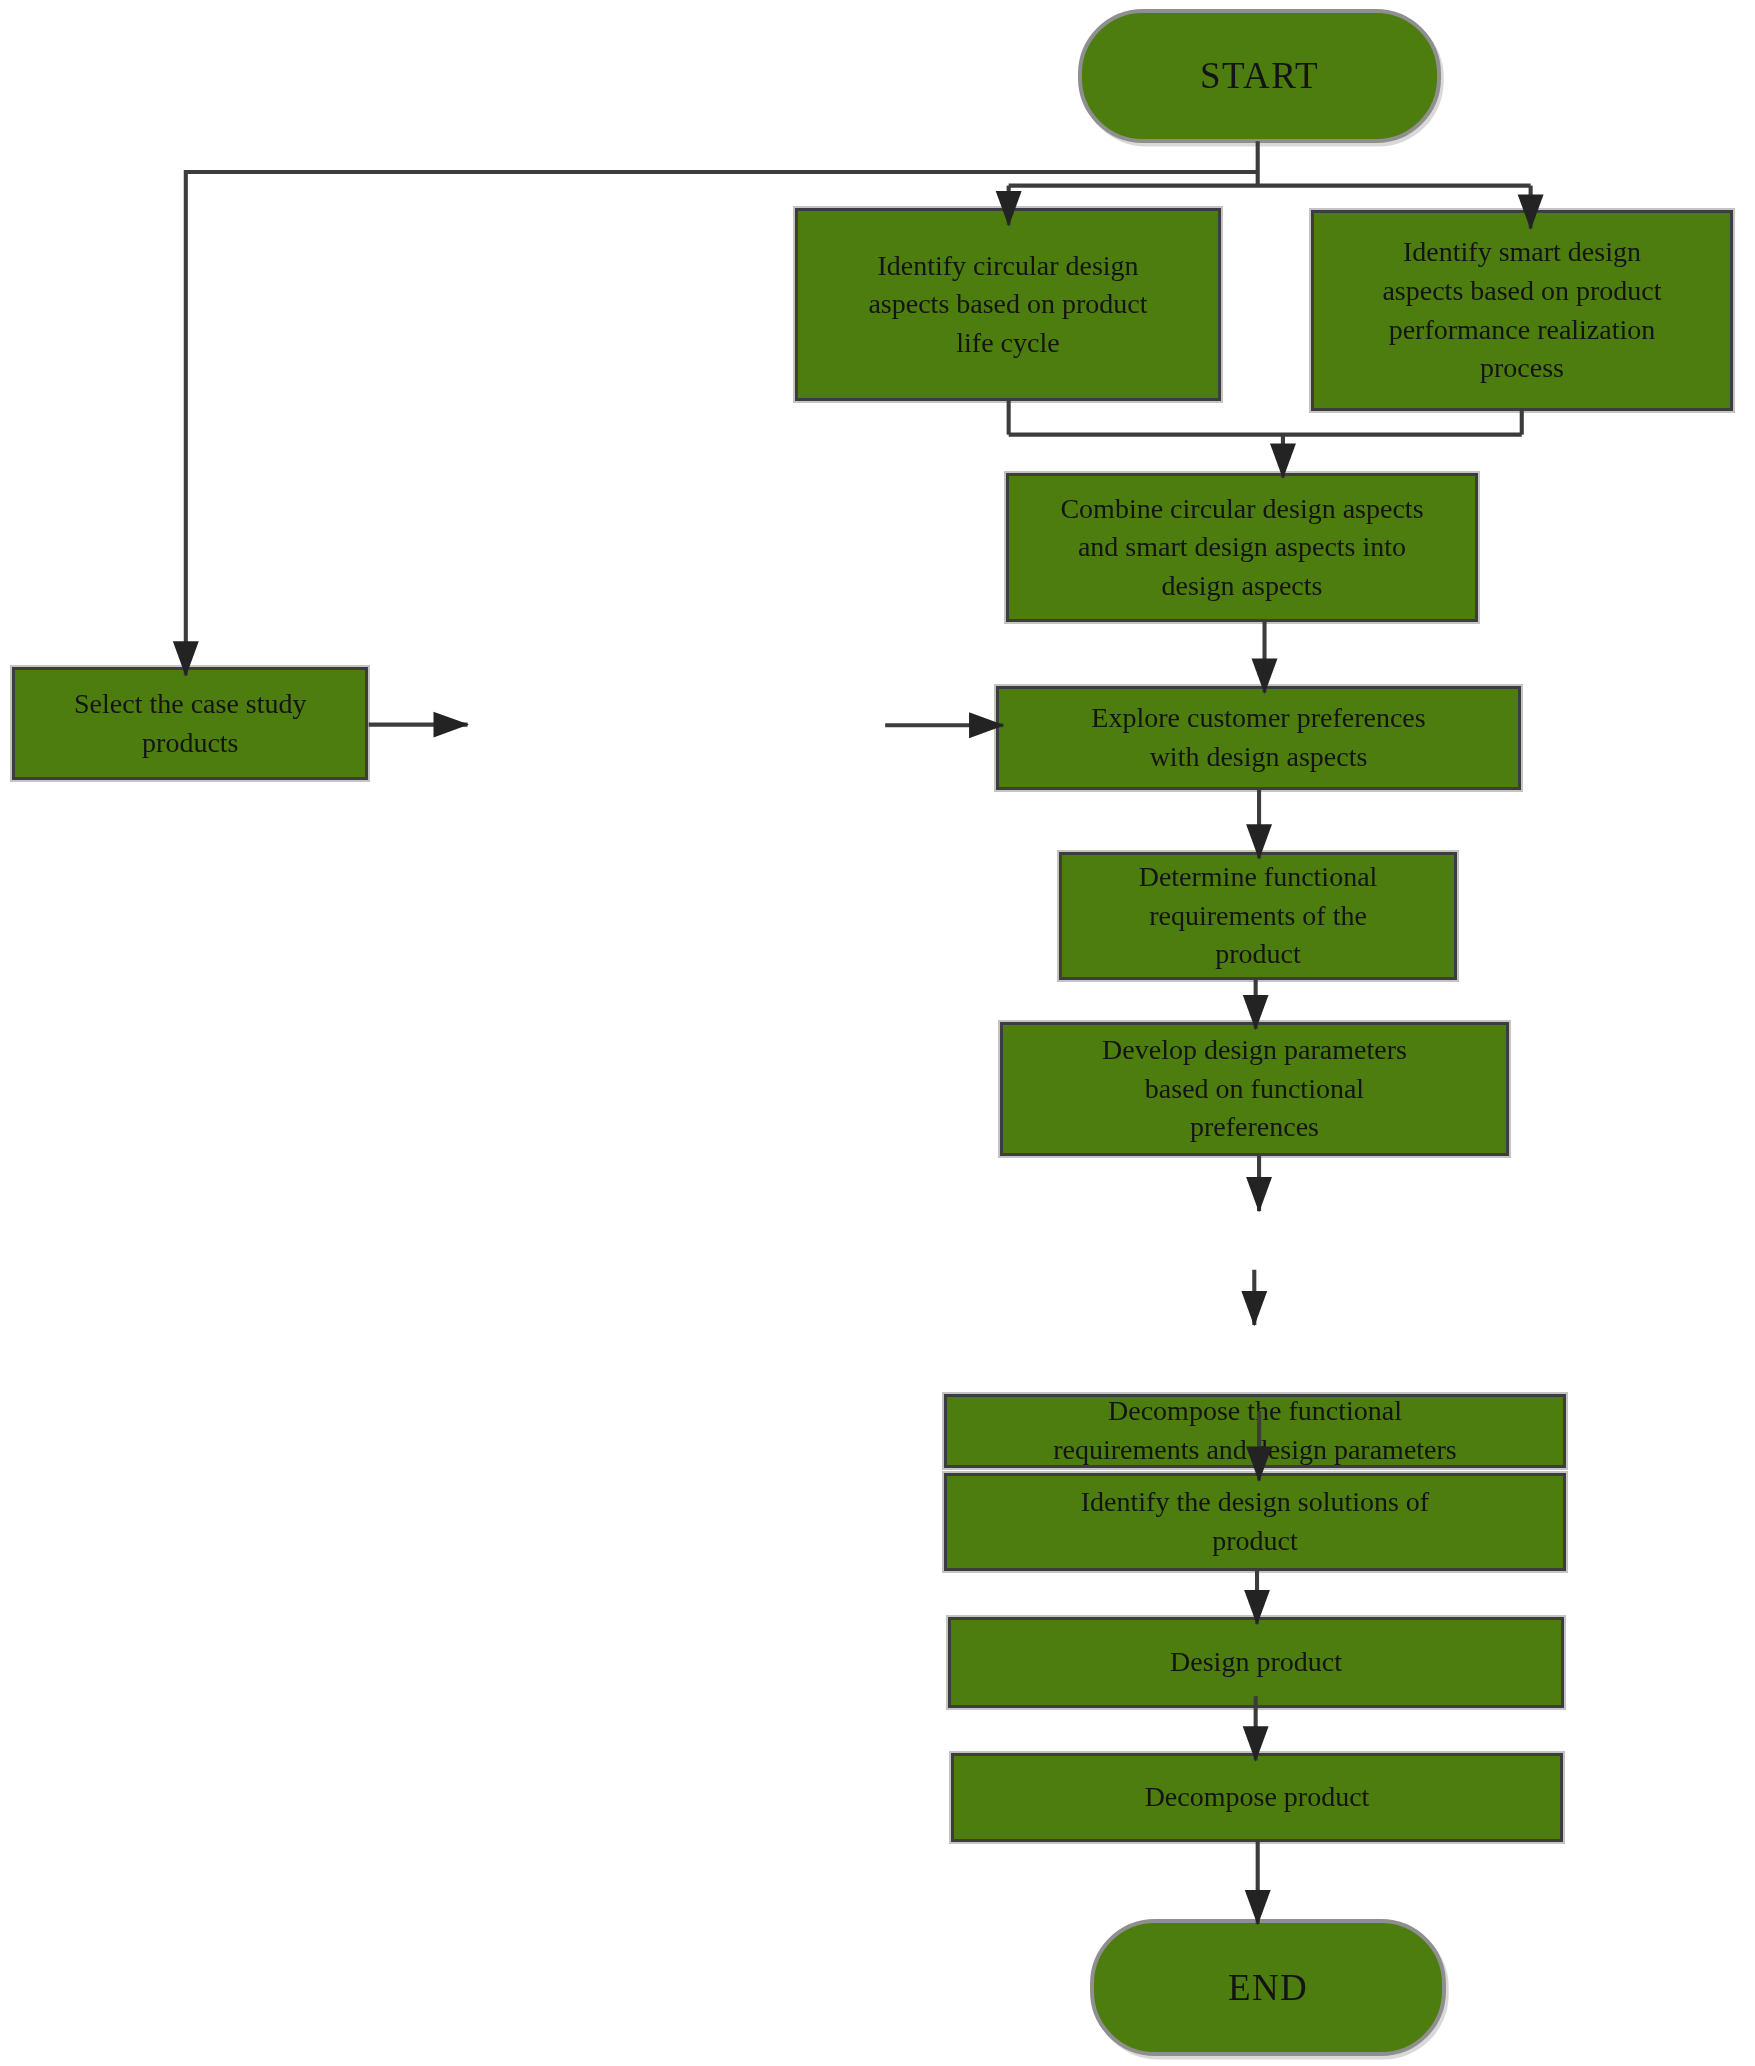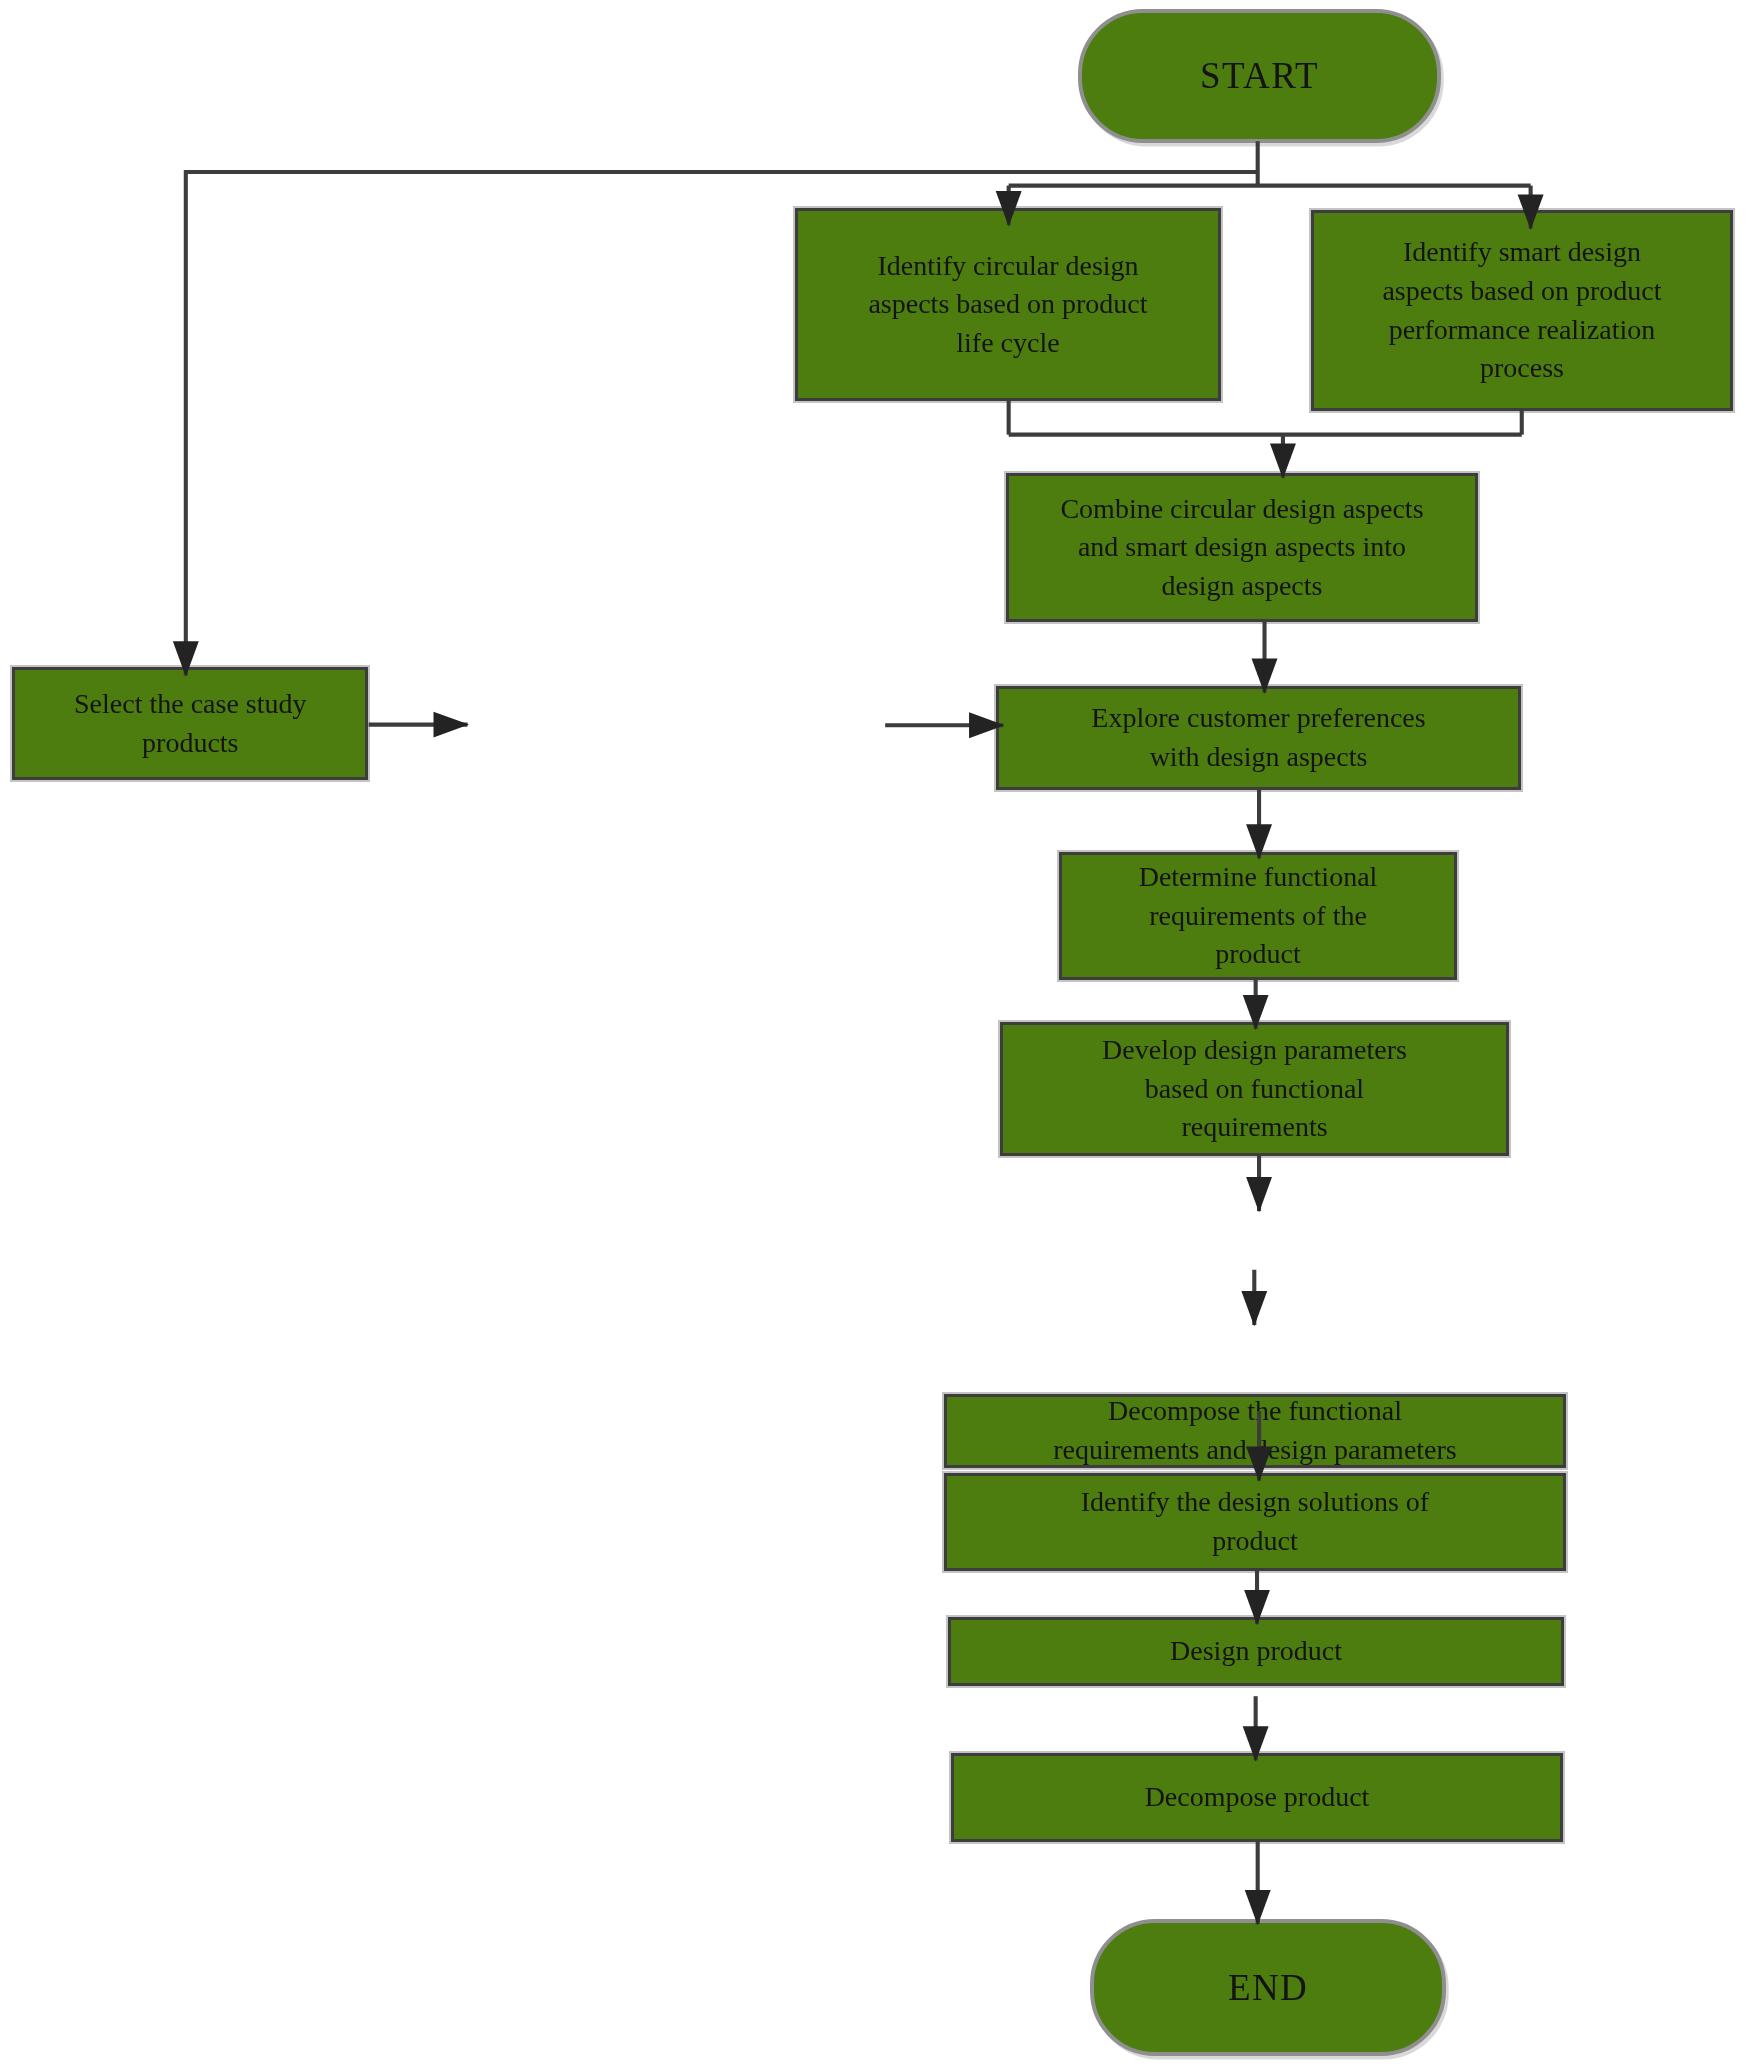--- a/index.html
+++ b/index.html
@@ -96,35 +96,35 @@
 
   <div class="node process" style="left:1059px;top:852px;width:398px;height:128px">
     <span class="node-label">Determine functional
 requirements of the
 product</span>
   </div>
 
   <div class="node process" style="left:1000px;top:1022px;width:509px;height:134px">
     <span class="node-label">Develop design parameters
 based on functional
-requirements</span>
+preferences</span>
   </div>
 
 
   <div class="node process" style="left:944px;top:1394px;width:622px;height:74px">
     <span class="node-label">Decompose the functional
 requirements and design parameters</span>
   </div>
 
   <div class="node process" style="left:944px;top:1473px;width:622px;height:98px">
     <span class="node-label">Identify the design solutions of
 product</span>
   </div>
 
-  <div class="node process" style="left:948px;top:1617px;width:616px;height:69px">
+  <div class="node process" style="left:948px;top:1617px;width:616px;height:91px">
     <span class="node-label">Design product</span>
   </div>
 
   <div class="node process" style="left:951px;top:1753px;width:612px;height:89px">
     <span class="node-label">Decompose product</span>
   </div>
 
   <div class="node terminator" style="left:1090px;top:1919px;width:356px;height:137px">
     <span class="node-label">END</span>
   </div>

